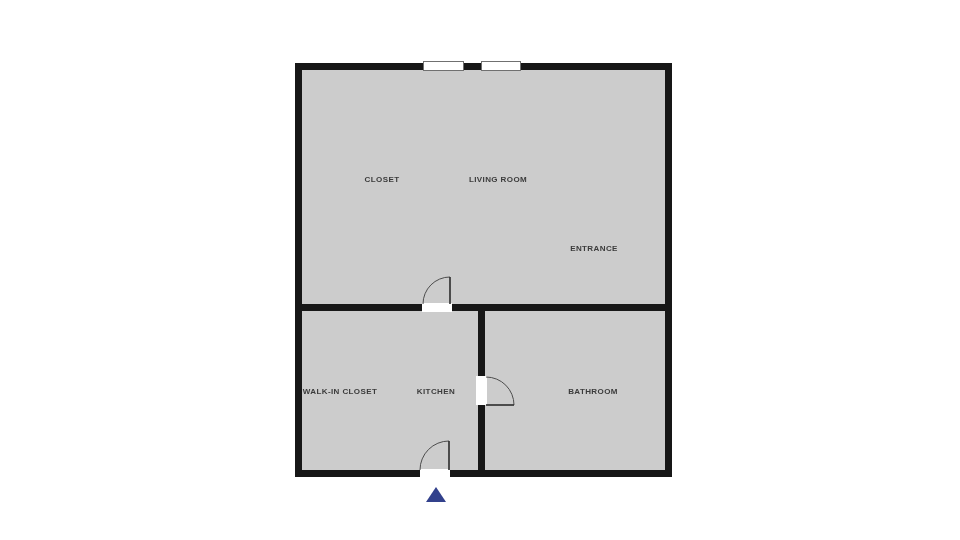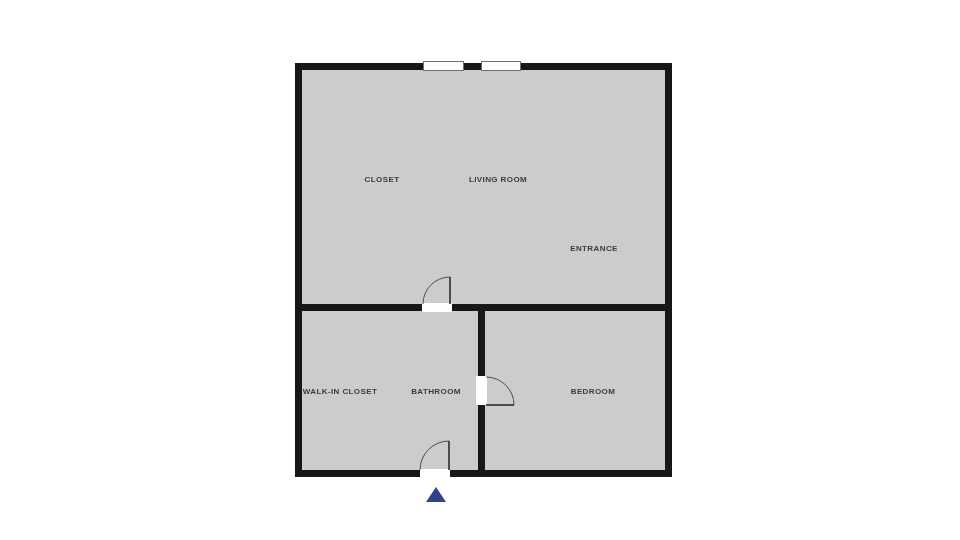--- a/index.html
+++ b/index.html
@@ -127,18 +127,18 @@
     <g>
       <path d="M449,441 A29,29 0 0 0 420,470" fill="none" stroke="#4d4d4d" stroke-width="1"></path>
       <line x1="449" y1="441" x2="449" y2="470" stroke="#2b2b2b" stroke-width="1.6"></line>
     </g>
   </svg>
 
   <div class="room-label label-bedroom">CLOSET</div>
   <div class="room-label label-living-room">LIVING ROOM</div>
   <div class="room-label label-kitchen">ENTRANCE</div>
   <div class="room-label label-walk-in-closet">WALK-IN CLOSET</div>
-  <div class="room-label label-entrance">BATHROOM</div>
-  <div class="room-label label-bathroom">BEDROOM</div>
+  <div class="room-label label-entrance">KITCHEN</div>
+  <div class="room-label label-bathroom">BATHROOM</div>
 
   <div class="entrance-arrow"></div>
 
 </div>
 
 </body></html>

